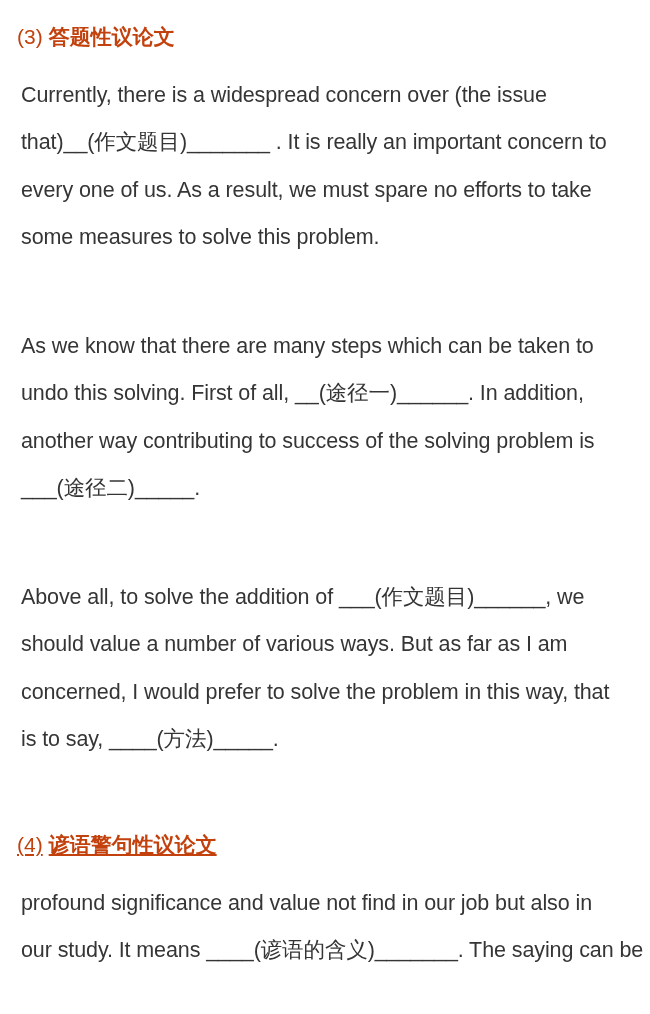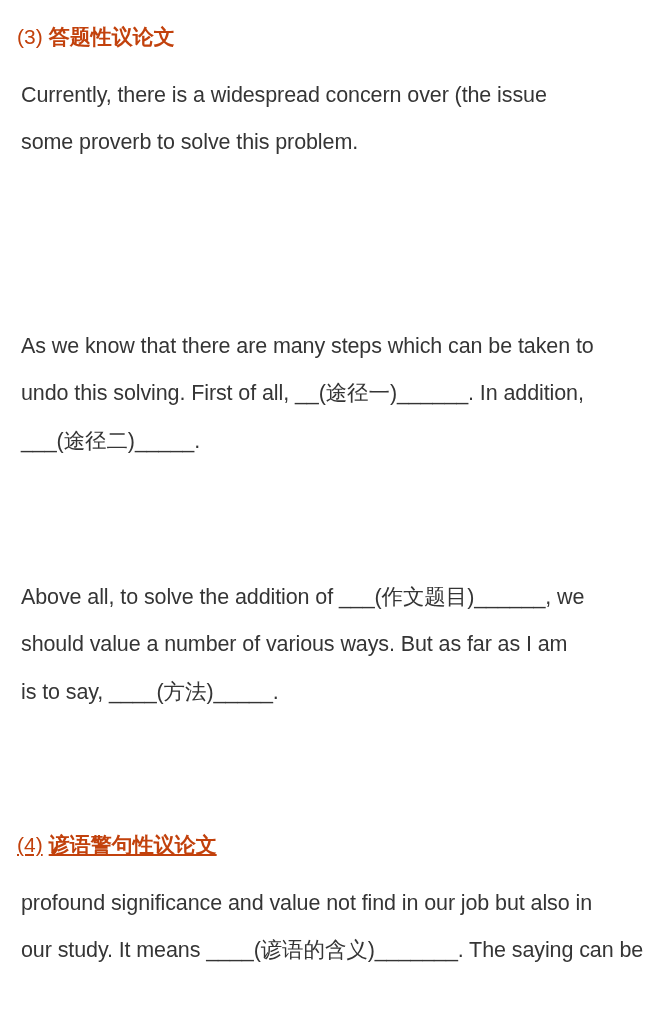--- a/index.html
+++ b/index.html
@@ -50,32 +50,36 @@
 <body>
 
 <div class="page">
 
   <h2 class="section-heading" style="top:14px;">
     <span class="num">(3)</span><span>答题性议论文</span>
   </h2>
 
   <p class="para" style="top:60px;">
     <span class="line">Currently, there is a widespread concern over (the issue</span>
-    <span class="line">some proverb to solve this problem.</span>
+    <span class="line">that)__(作文题目)_______ . It is really an important concern to</span>
+    <span class="line">every one of us. As a result, we must spare no efforts to take</span>
+    <span class="line">some measures to solve this problem.</span>
   </p>
 
   <p class="para" style="top:311px;">
     <span class="line">As we know that there are many steps which can be taken to</span>
     <span class="line">undo this solving. First of all, __(途径一)______. In addition,</span>
+    <span class="line">another way contributing to success of the solving problem is</span>
     <span class="line">___(途径二)_____.</span>
   </p>
 
   <p class="para" style="top:562px;">
     <span class="line">Above all, to solve the addition of ___(作文题目)______, we</span>
     <span class="line">should value a number of various ways. But as far as I am</span>
+    <span class="line">concerned, I would prefer to solve the problem in this way, that</span>
     <span class="line">is to say, ____(方法)_____.</span>
   </p>
 
   <h2 class="section-heading" style="top:822px;text-decoration:underline;">
     <span class="num">(4)</span><span>谚语警句性议论文</span>
   </h2>
 
   <p class="para" style="top:868px;">
     <span class="line">profound significance and value not find in our job but also in</span>
     <span class="line">our study. It means ____(谚语的含义)_______. The saying can be</span>

